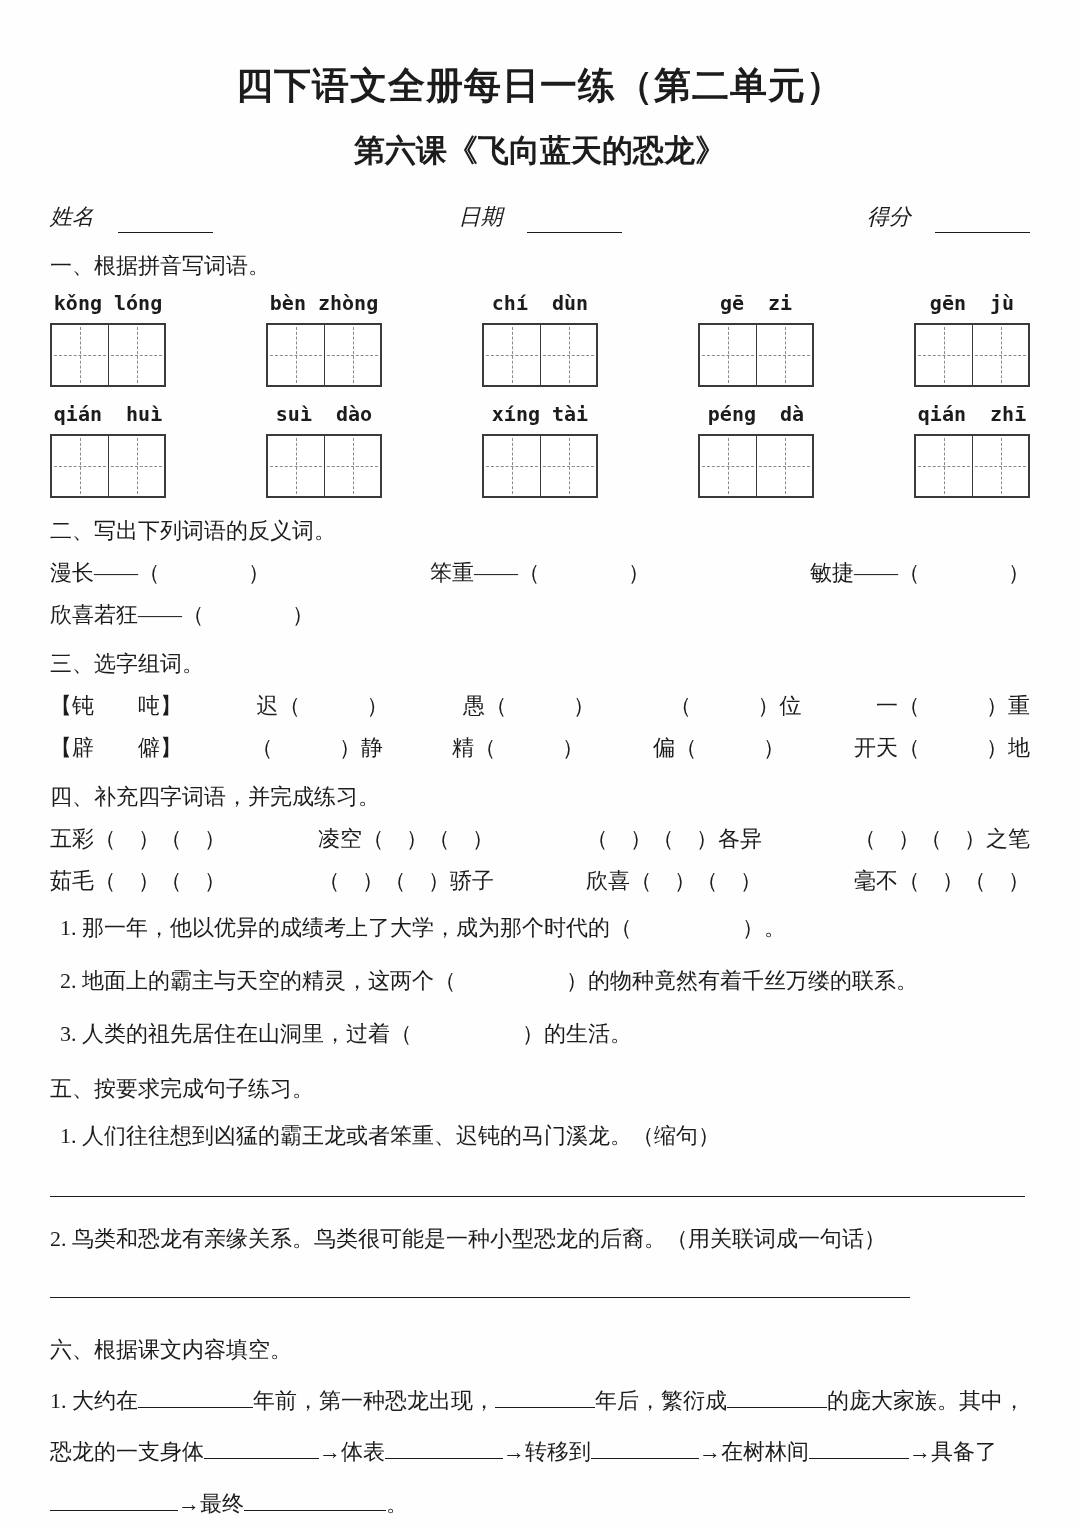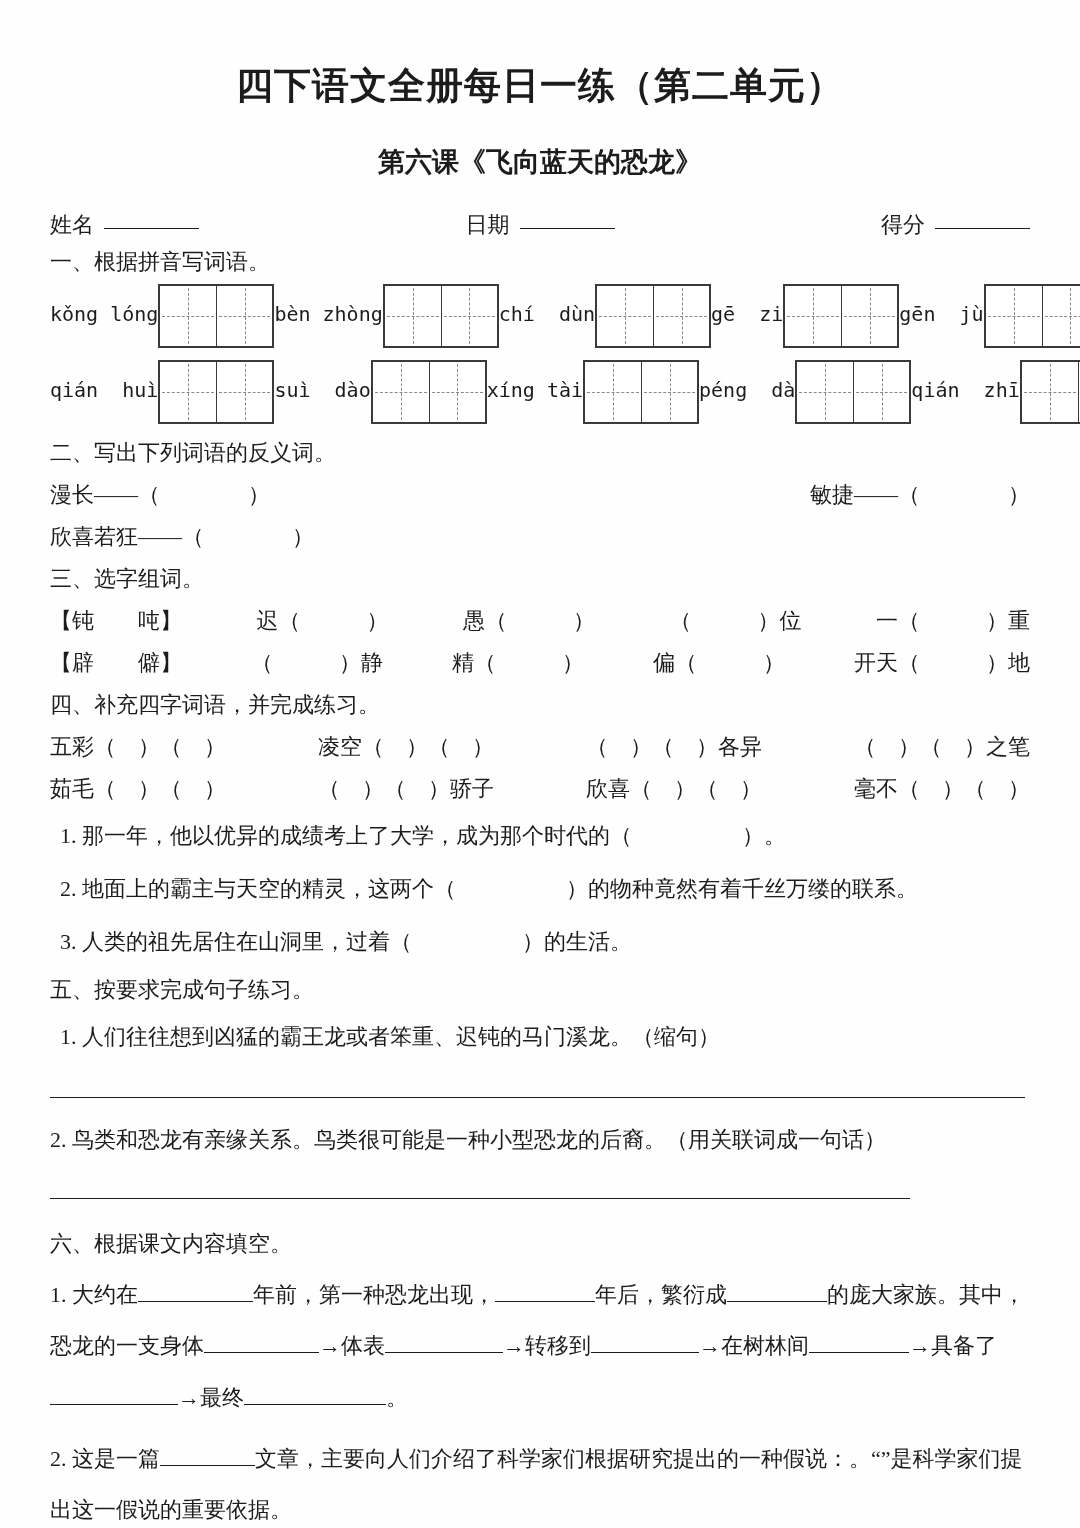--- a/index.html
+++ b/index.html
@@ -19,44 +19,44 @@
   }
   .title {
     text-align: center;
     font-size: 37px;
     font-weight: 700;
     letter-spacing: 1px;
     margin-top: 28px;
   }
   .subtitle {
     text-align: center;
-    font-size: 27px;
+    font-size: 31px;
     font-weight: 700;
-    margin-top: 28px;
+    margin-top: 14px;
   }
   .info-row {
     display: flex;
     justify-content: space-between;
     align-items: flex-end;
     margin: 26px 0 4px 0;
   }
-  .info-item { display: flex; align-items: flex-start; gap: 10px; }
+  .info-item { display: flex; align-items: flex-end; gap: 24px; font-style: italic; }
   .blank {
     display: inline-block;
     height: 0.95em;
     border-bottom: 1.6px solid #1c1c1c;
   }
   .blank-sm { width: 95px; }
-  .sec-heading { }
+  .sec-heading { margin-top: 16px; }
   .grid-row {
     display: flex;
     justify-content: space-between;
     margin: 6px 0 12px 0;
   }
-  .word-block { display: flex; flex-direction: row; align-items: center; }
+  .word-block { display: flex; flex-direction: column; align-items: center; font-weight: bold; }
   .pinyin {
     font-family: "DejaVu Sans Mono", "DejaVu Sans", monospace;
     font-size: 20px;
     white-space: pre;
     margin-bottom: 5px;
   }
   .grid { display: flex; border: 2px solid #3a3a3a; background: #fff; }
   .cell { width: 56px; height: 60px; position: relative; }
   .cell + .cell { border-left: 1.5px solid #3a3a3a; }
   .cell::before {
@@ -175,20 +175,21 @@
       <div class="grid">
         <div class="cell"></div>
         <div class="cell"></div>
       </div>
     </div>
   </div>
 
   <div class="sec-heading">二、写出下列词语的反义词。</div>
   <div class="item-line">
     <span>漫长——（　　　　）</span>
+    <span>笨重——（　　　　）</span>
     <span>敏捷——（　　　　）</span>
   </div>
   <div class="item-line gapped">
     <span>欣喜若狂——（　　　　）</span>
   </div>
 
   <div class="sec-heading">三、选字组词。</div>
   <div class="item-line">
     <span>【钝　　吨】</span>
     <span>迟（　　　）</span>

